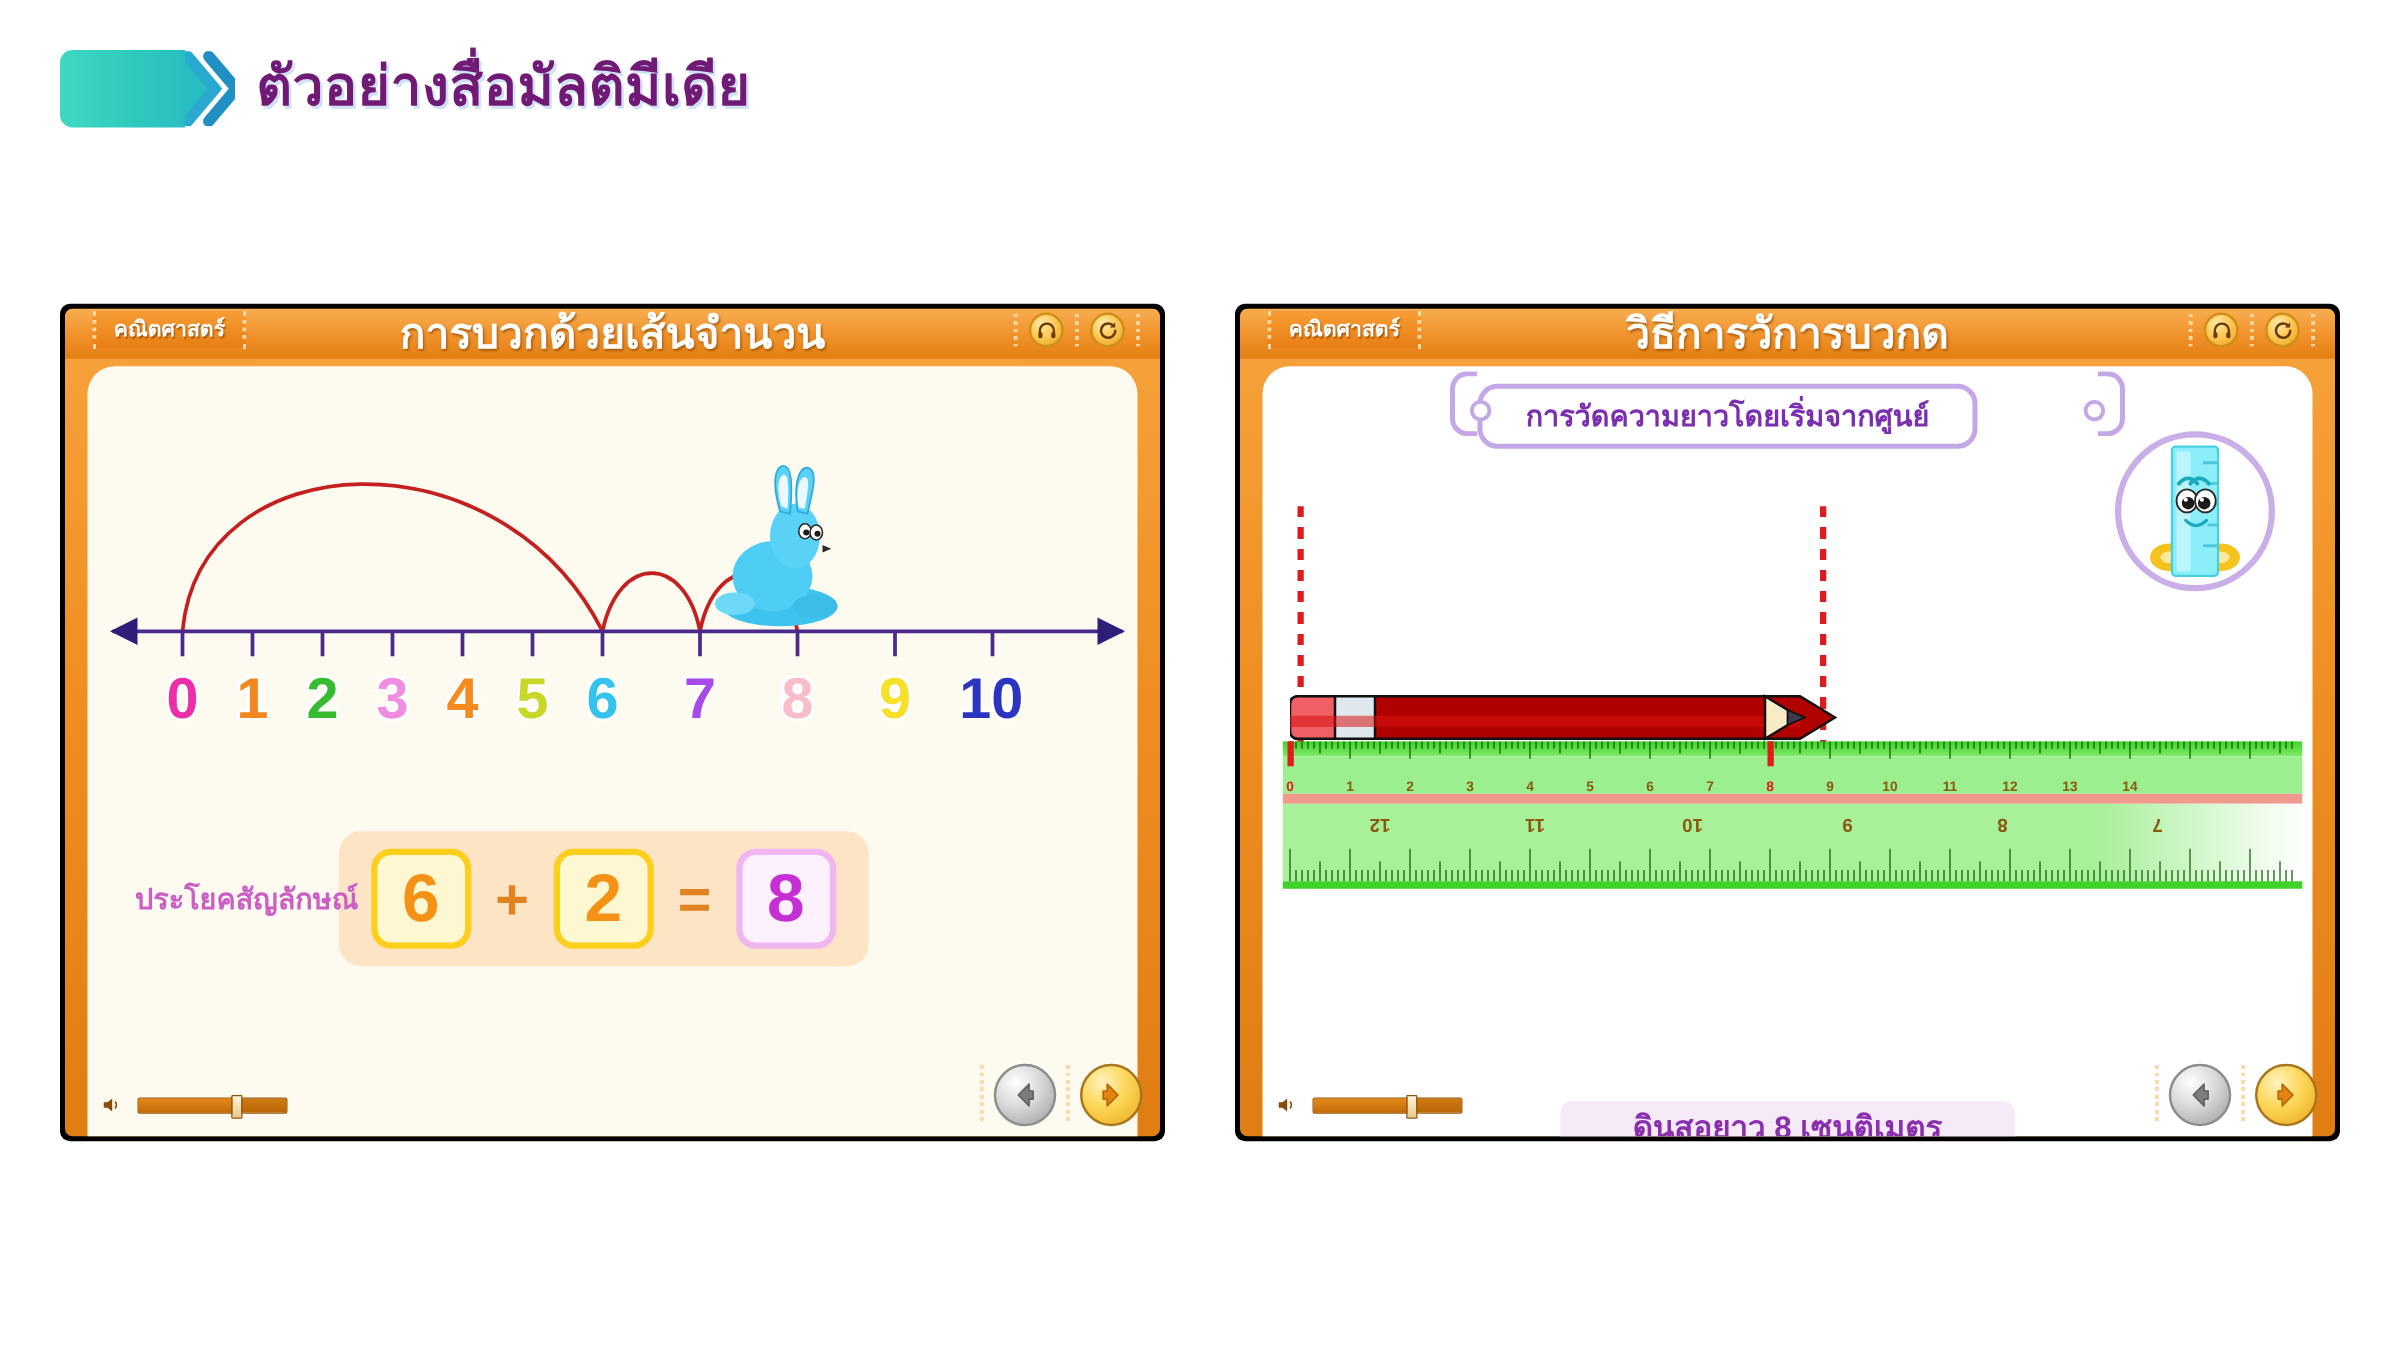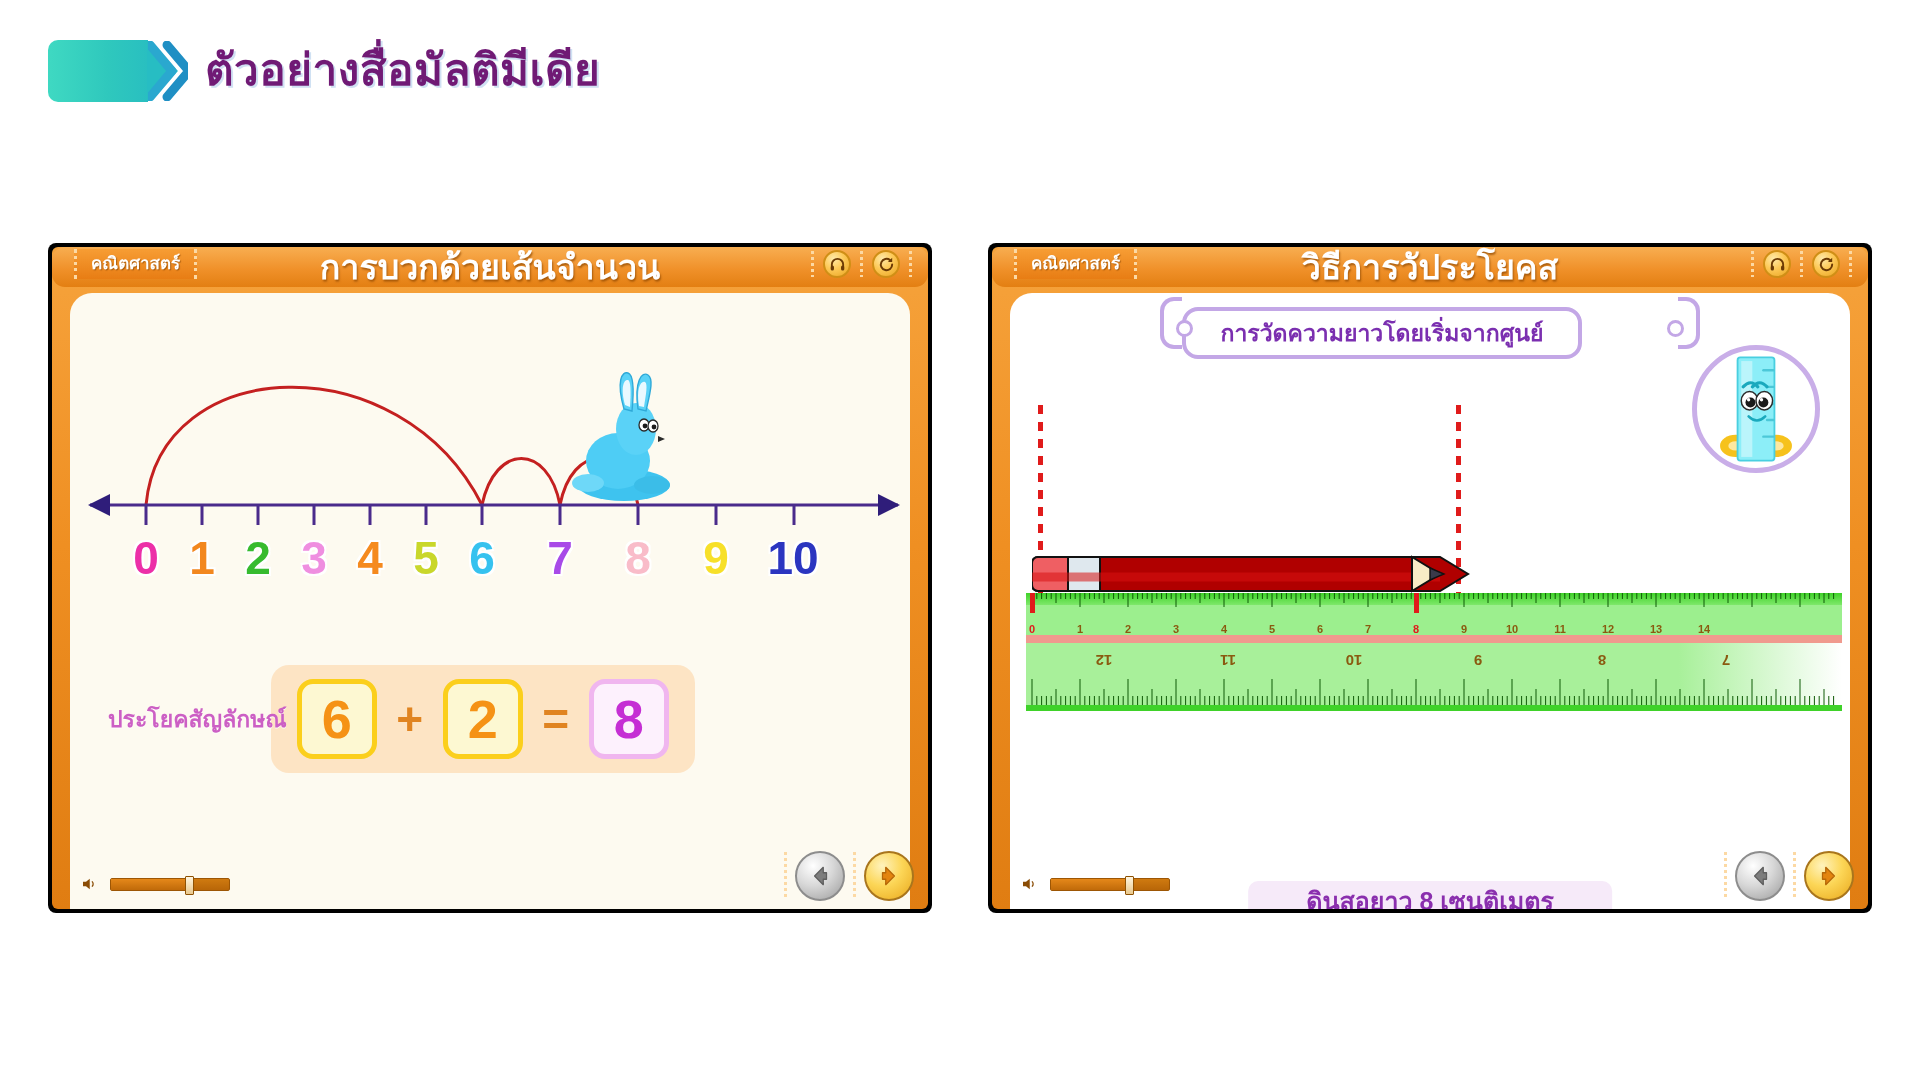--- a/index.html
+++ b/index.html
@@ -52,21 +52,20 @@
   .panel-inner {
     position: relative;
     width: 100%; height: 100%;
     background: linear-gradient(180deg, #f6a33c 0%, #ef8f22 45%, #e07d12 100%);
     border-radius: 6px;
     overflow: hidden;
   }
   .panel-titlebar {
     position: relative; height: 40px;
     background: linear-gradient(180deg, #f8ae51 0%, #f0912a 55%, #e37f12 100%);
-    border-radius: 13px;
   }
   .subject-tab {
     position: absolute; left: 22px; top: 2px;
     height: 30px; padding: 0 14px;
     background: linear-gradient(180deg, #f79d34 0%, #e87d14 100%);
     border-left: 3px dotted #fcd9a4;
     border-right: 3px dotted #fcd9a4;
     color: #ffffff; font-size: 17px; font-weight: 700;
     line-height: 30px; white-space: nowrap;
     text-shadow: 1px 1px 1px rgba(120,60,0,.6);
@@ -377,21 +376,21 @@
     </div>
 
   </div>
 </div>
 
 <div class="panel" id="panel-right" style="left:988px; top:243px;">
   <div class="panel-inner">
 
     <div class="panel-titlebar">
       <div class="subject-tab">คณิตศาสตร์</div>
-      <div class="panel-heading">วิธีการวัประโยคส</div>
+      <div class="panel-heading">วิธีการวัการบวกด</div>
       <div class="titlebar-icons">
         <div class="icon-sep"></div>
         <div class="tb-icon">
           <svg width="17" height="17" viewBox="0 0 24 24">
             <path d="M4 15v-3a8 8 0 0116 0v3" fill="none" stroke="#6b3a05" stroke-width="2.6"></path>
             <rect x="2.4" y="13.5" width="4.6" height="7" rx="2.2" fill="#6b3a05"></rect>
             <rect x="17" y="13.5" width="4.6" height="7" rx="2.2" fill="#6b3a05"></rect>
           </svg>
         </div>
         <div class="icon-sep"></div>

